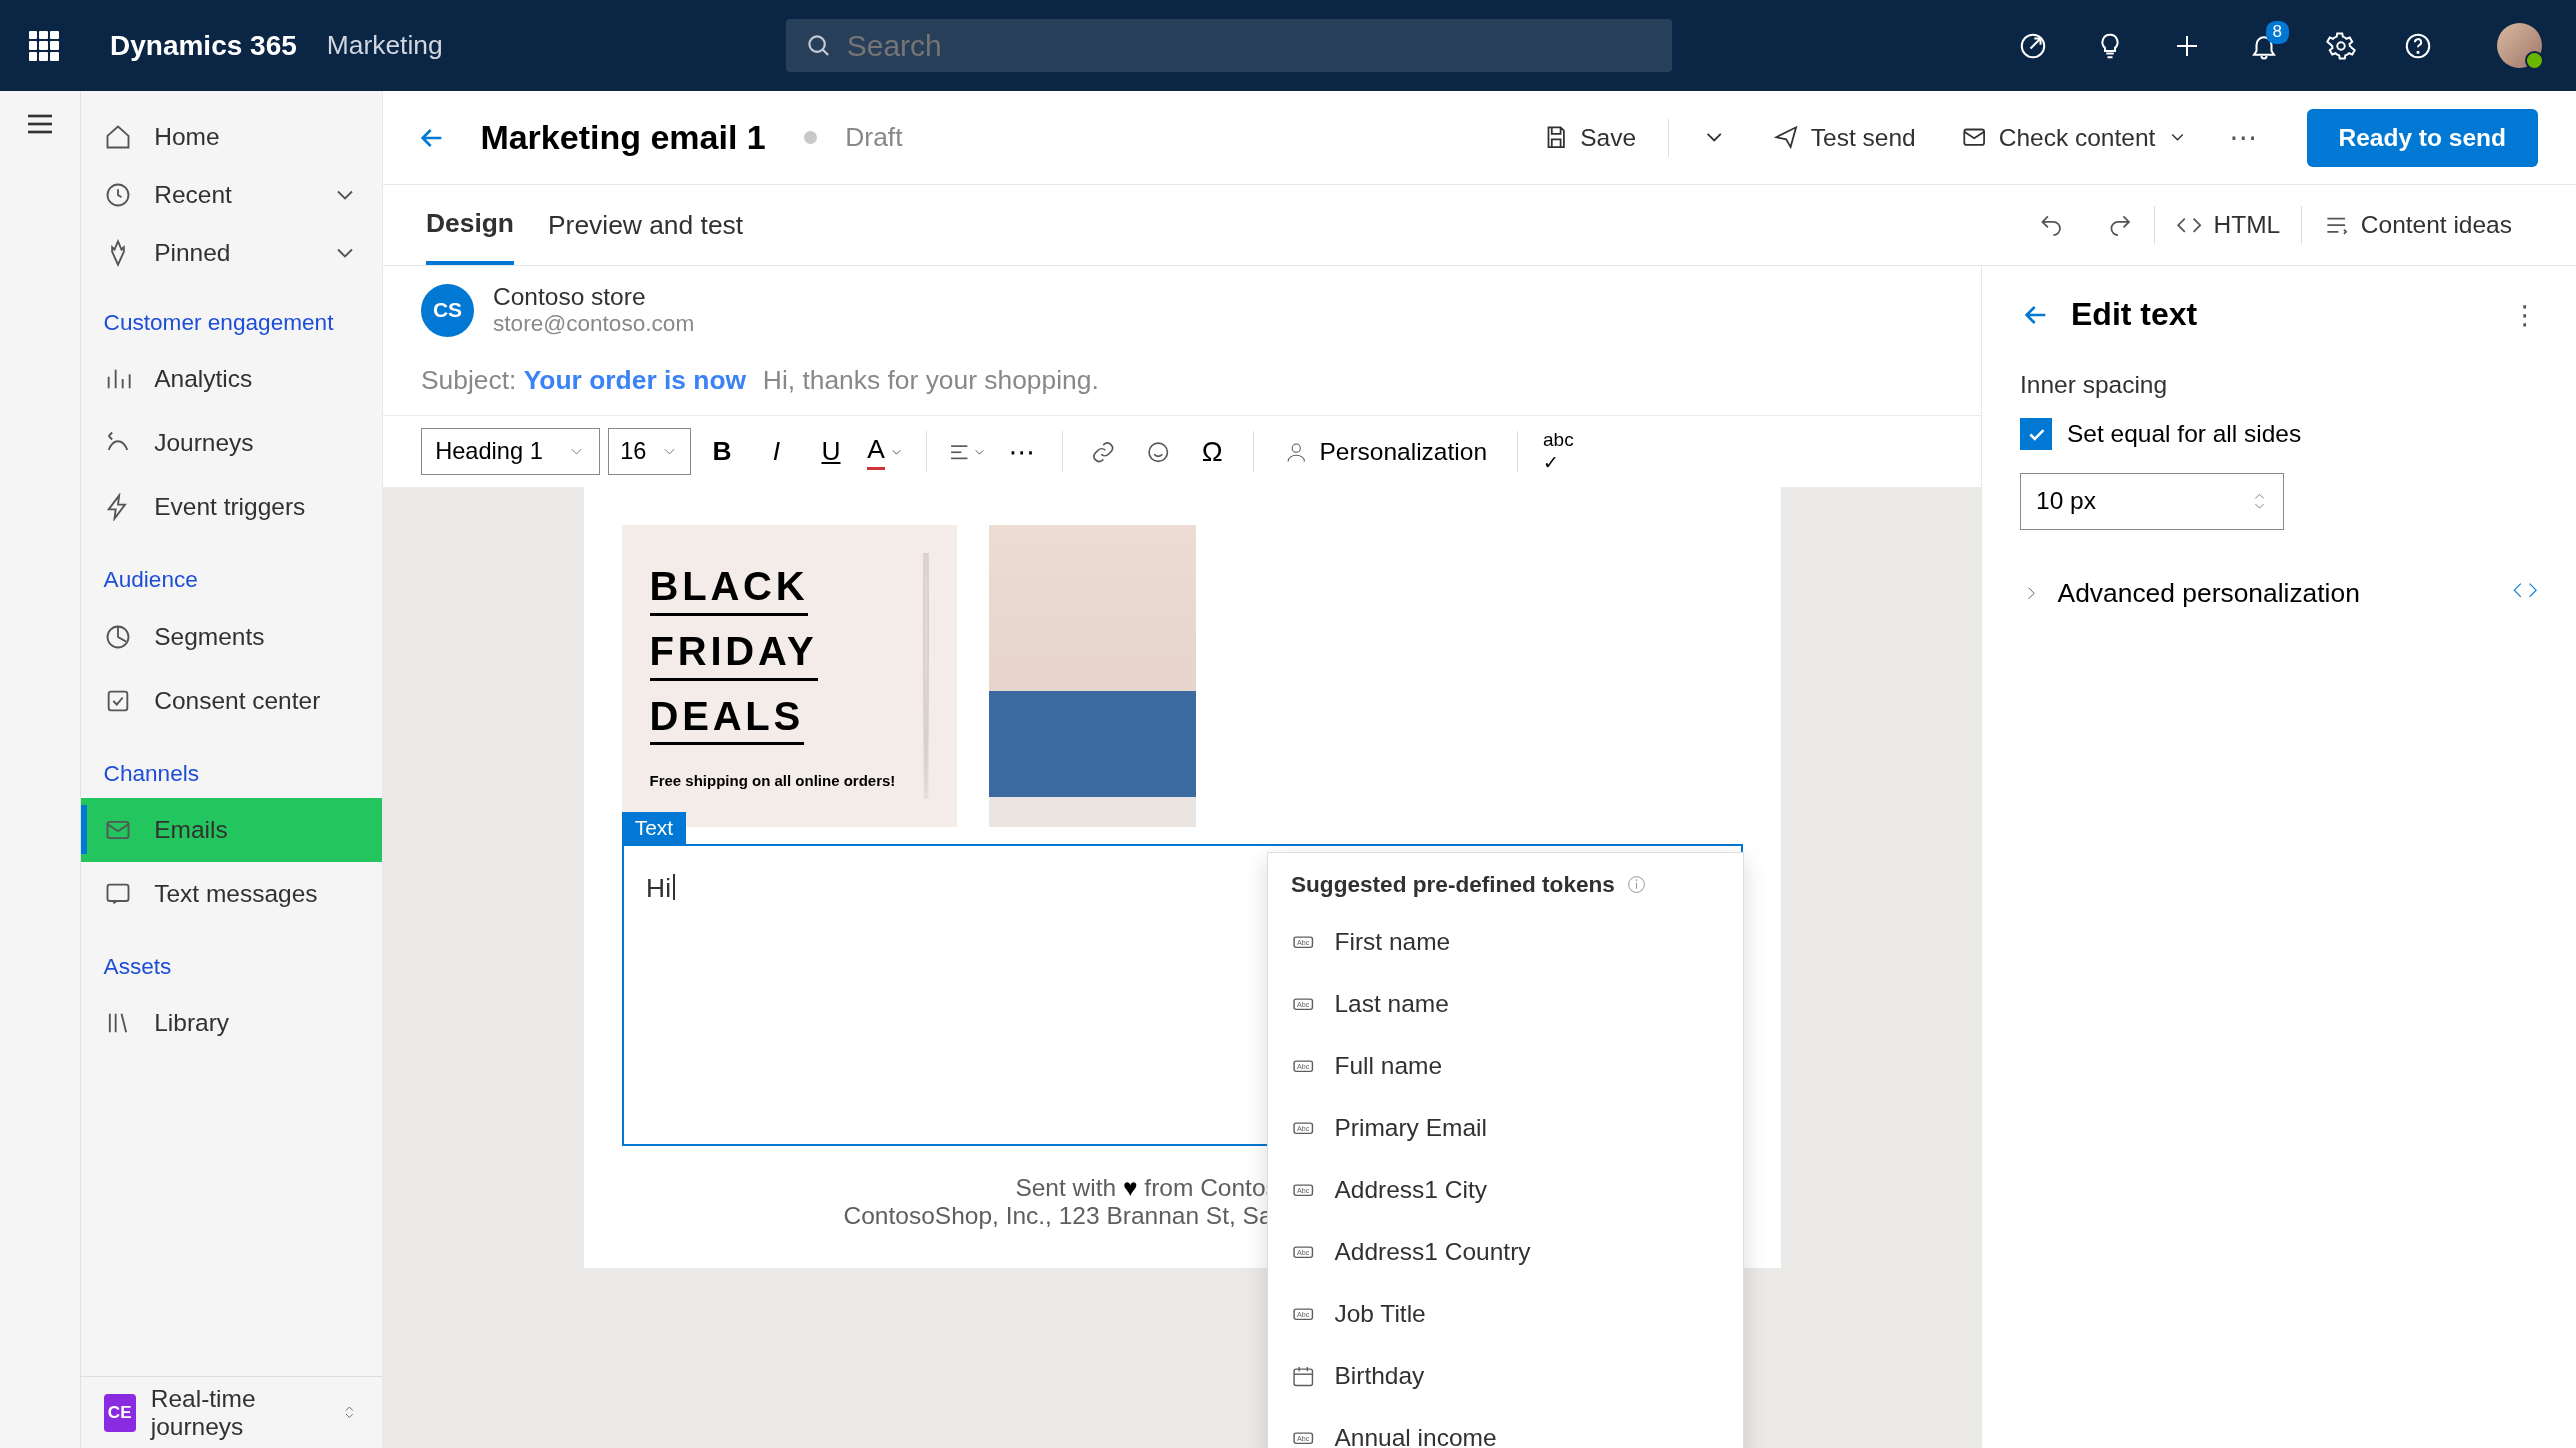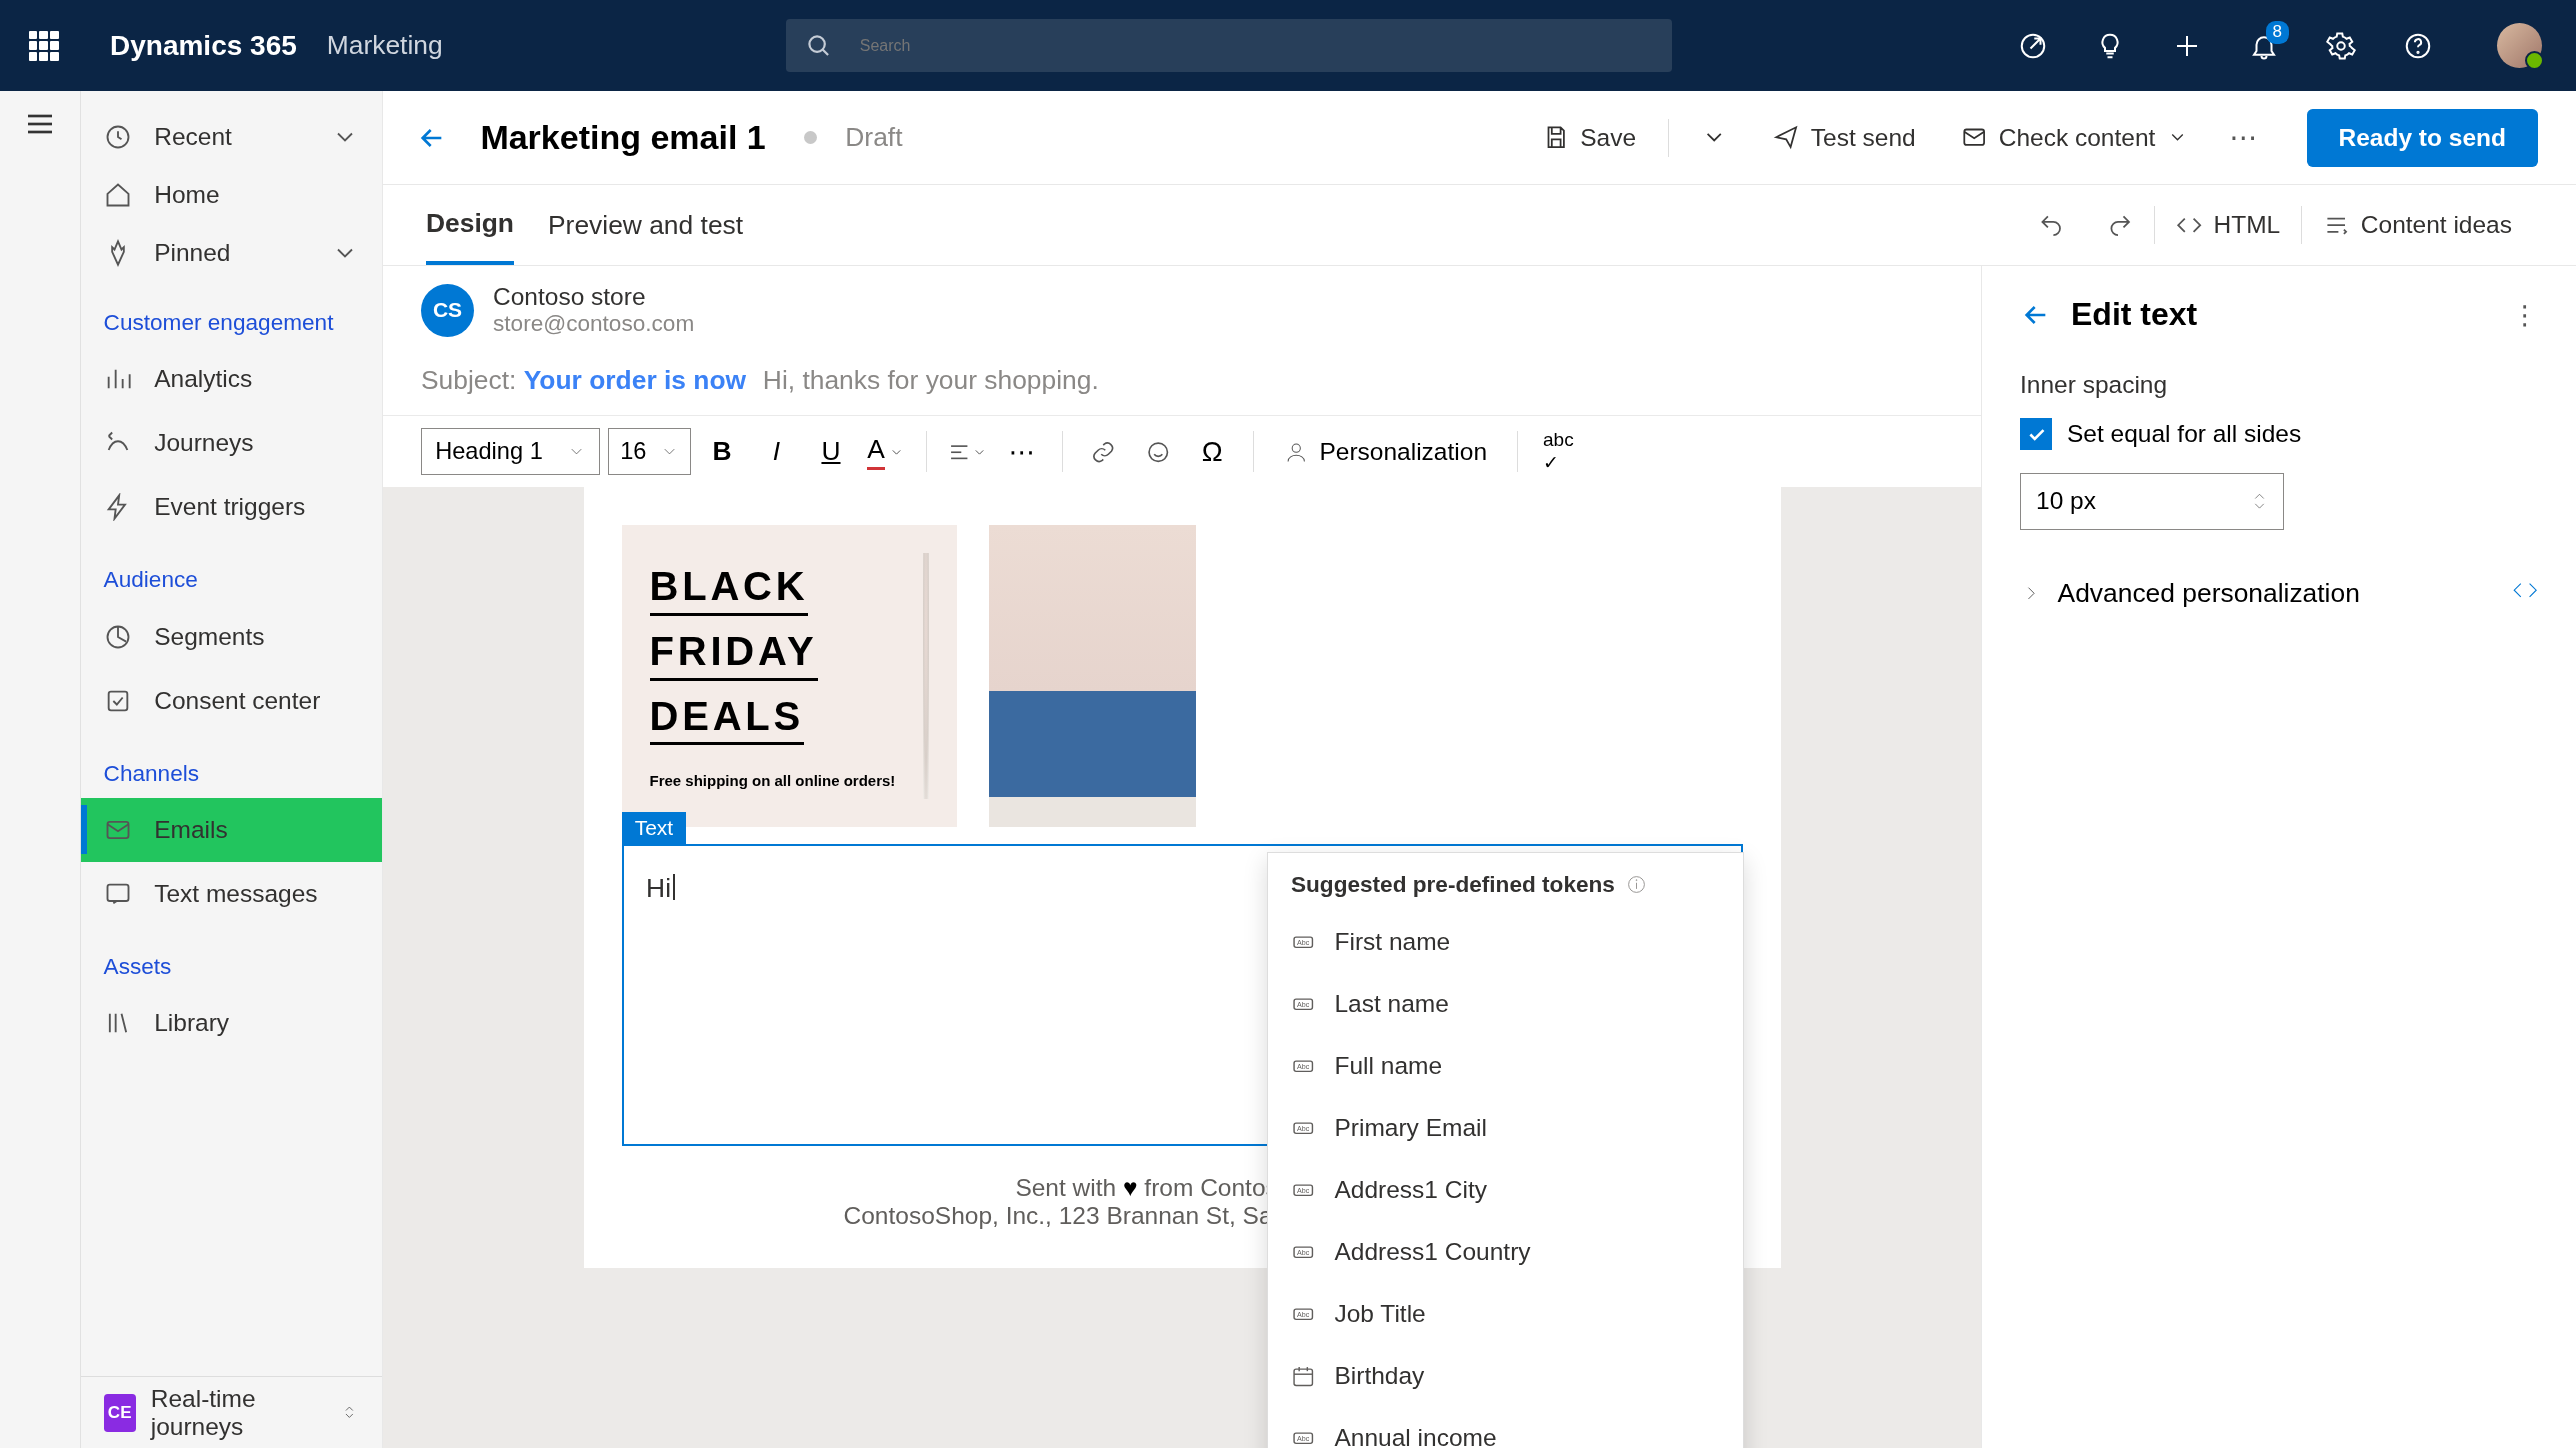--- a/index.html
+++ b/index.html
@@ -8,21 +8,21 @@
 
 .topbar { height: 91px; background: #0b2545; display: flex; align-items: center; color: #fff; padding: 0 15px; }
 .waffle { width: 57px; display:flex; align-items:center; justify-content:center; }
 .waffle-grid { width:30px; height:30px; display:grid; grid-template-columns:repeat(3,1fr); grid-template-rows:repeat(3,1fr); gap:2.8px; }
 .waffle-grid span { background:#fff; border-radius:0.9px; }
 .brand { font-size: 28px; font-weight:600; margin-left: 38px; }
 .app-name { font-size: 26.4px; margin-left: 30px; color: #d0d6df; }
 .spacer { flex:1; }
 .search-wrap { width: 886px; height: 53px; background:#283f5a; border-radius: 3.8px; display:flex; align-items:center; padding:0 19px; margin: 0 38px; }
 .search-wrap svg { width:26.4px; height:26.4px; stroke:#c5ccd6; fill:none; stroke-width:2; }
-.search-wrap input { flex:1; background:transparent; border:none; outline:none; color:#a3a3a3; font-size:16px; margin-left:28px; }
+.search-wrap input { flex:1; background:transparent; border:none; outline:none; color:#a3a3a3; font-size:30px; margin-left:15px; }
 .top-icons { display:flex; align-items:center; gap: 43px; margin-left: auto; margin-right: 19px;}
 .top-icon { width:34px; height:34px; display:flex; align-items:center; justify-content:center; color:#fff; position:relative; }
 .top-icon svg { width:30px; height:30px; stroke:#fff; fill:none; stroke-width:1.6; }
 .badge { position:absolute; top:-7.5px; right:-7.5px; background:#0078d4; color:#fff; font-size:17px; border-radius:9.4px; min-width:22.6px; height:22.6px; display:flex; align-items:center; justify-content:center; }
 .avatar { width:45px; height:45px; border-radius:50%; background:linear-gradient(135deg,#d8b9a0,#a0776a); position:relative; margin-left:19px;}
 .avatar::after{ content:''; width:15px; height:15px; background:#6bb700; border:2.8px solid #0b2545; border-radius:50%; position:absolute; bottom:-1.9px; right:-1.9px;}
 
 
 .shell { display:flex; height: calc(1448px - 91px); }
 .hamburger-col { width: 81px; border-right:0.9px solid #e1e1e1; background:#f5f5f5; padding-top:17px; display:flex; justify-content:center;}
@@ -206,33 +206,33 @@
         <line x1="3" y1="6" x2="21" y2="6"></line>
         <line x1="3" y1="12" x2="21" y2="12"></line>
         <line x1="3" y1="18" x2="21" y2="18"></line>
       </svg>
   </div>
 
   <div class="leftnav">
     <div class="nav-scroll">
     <div class="nav-item small">
           <svg viewBox="0 0 24 24">
+            <path d="M3 11l9-8 9 8v10H3z"></path>
+          </svg>
+          <span>Home</span>
+        </div>
+    <div class="nav-item small">
+          <svg viewBox="0 0 24 24">
             <circle cx="12" cy="12" r="9"></circle>
             <path d="M12 7v5l3 2"></path>
           </svg>
           <span>Recent</span>
           <svg class="chev" viewBox="0 0 24 24">
             <path d="M6 9l6 6 6-6"></path>
           </svg>
-        </div>
-    <div class="nav-item small">
-          <svg viewBox="0 0 24 24">
-            <path d="M3 11l9-8 9 8v10H3z"></path>
-          </svg>
-          <span>Home</span>
         </div>
     <div class="nav-item small">
           <svg viewBox="0 0 24 24">
             <path d="M12 2l3 7 2-2v4l-5 11-5-11V7l2 2z"></path>
           </svg>
           <span>Pinned</span>
           <svg class="chev" viewBox="0 0 24 24">
             <path d="M6 9l6 6 6-6"></path>
           </svg>
         </div>

